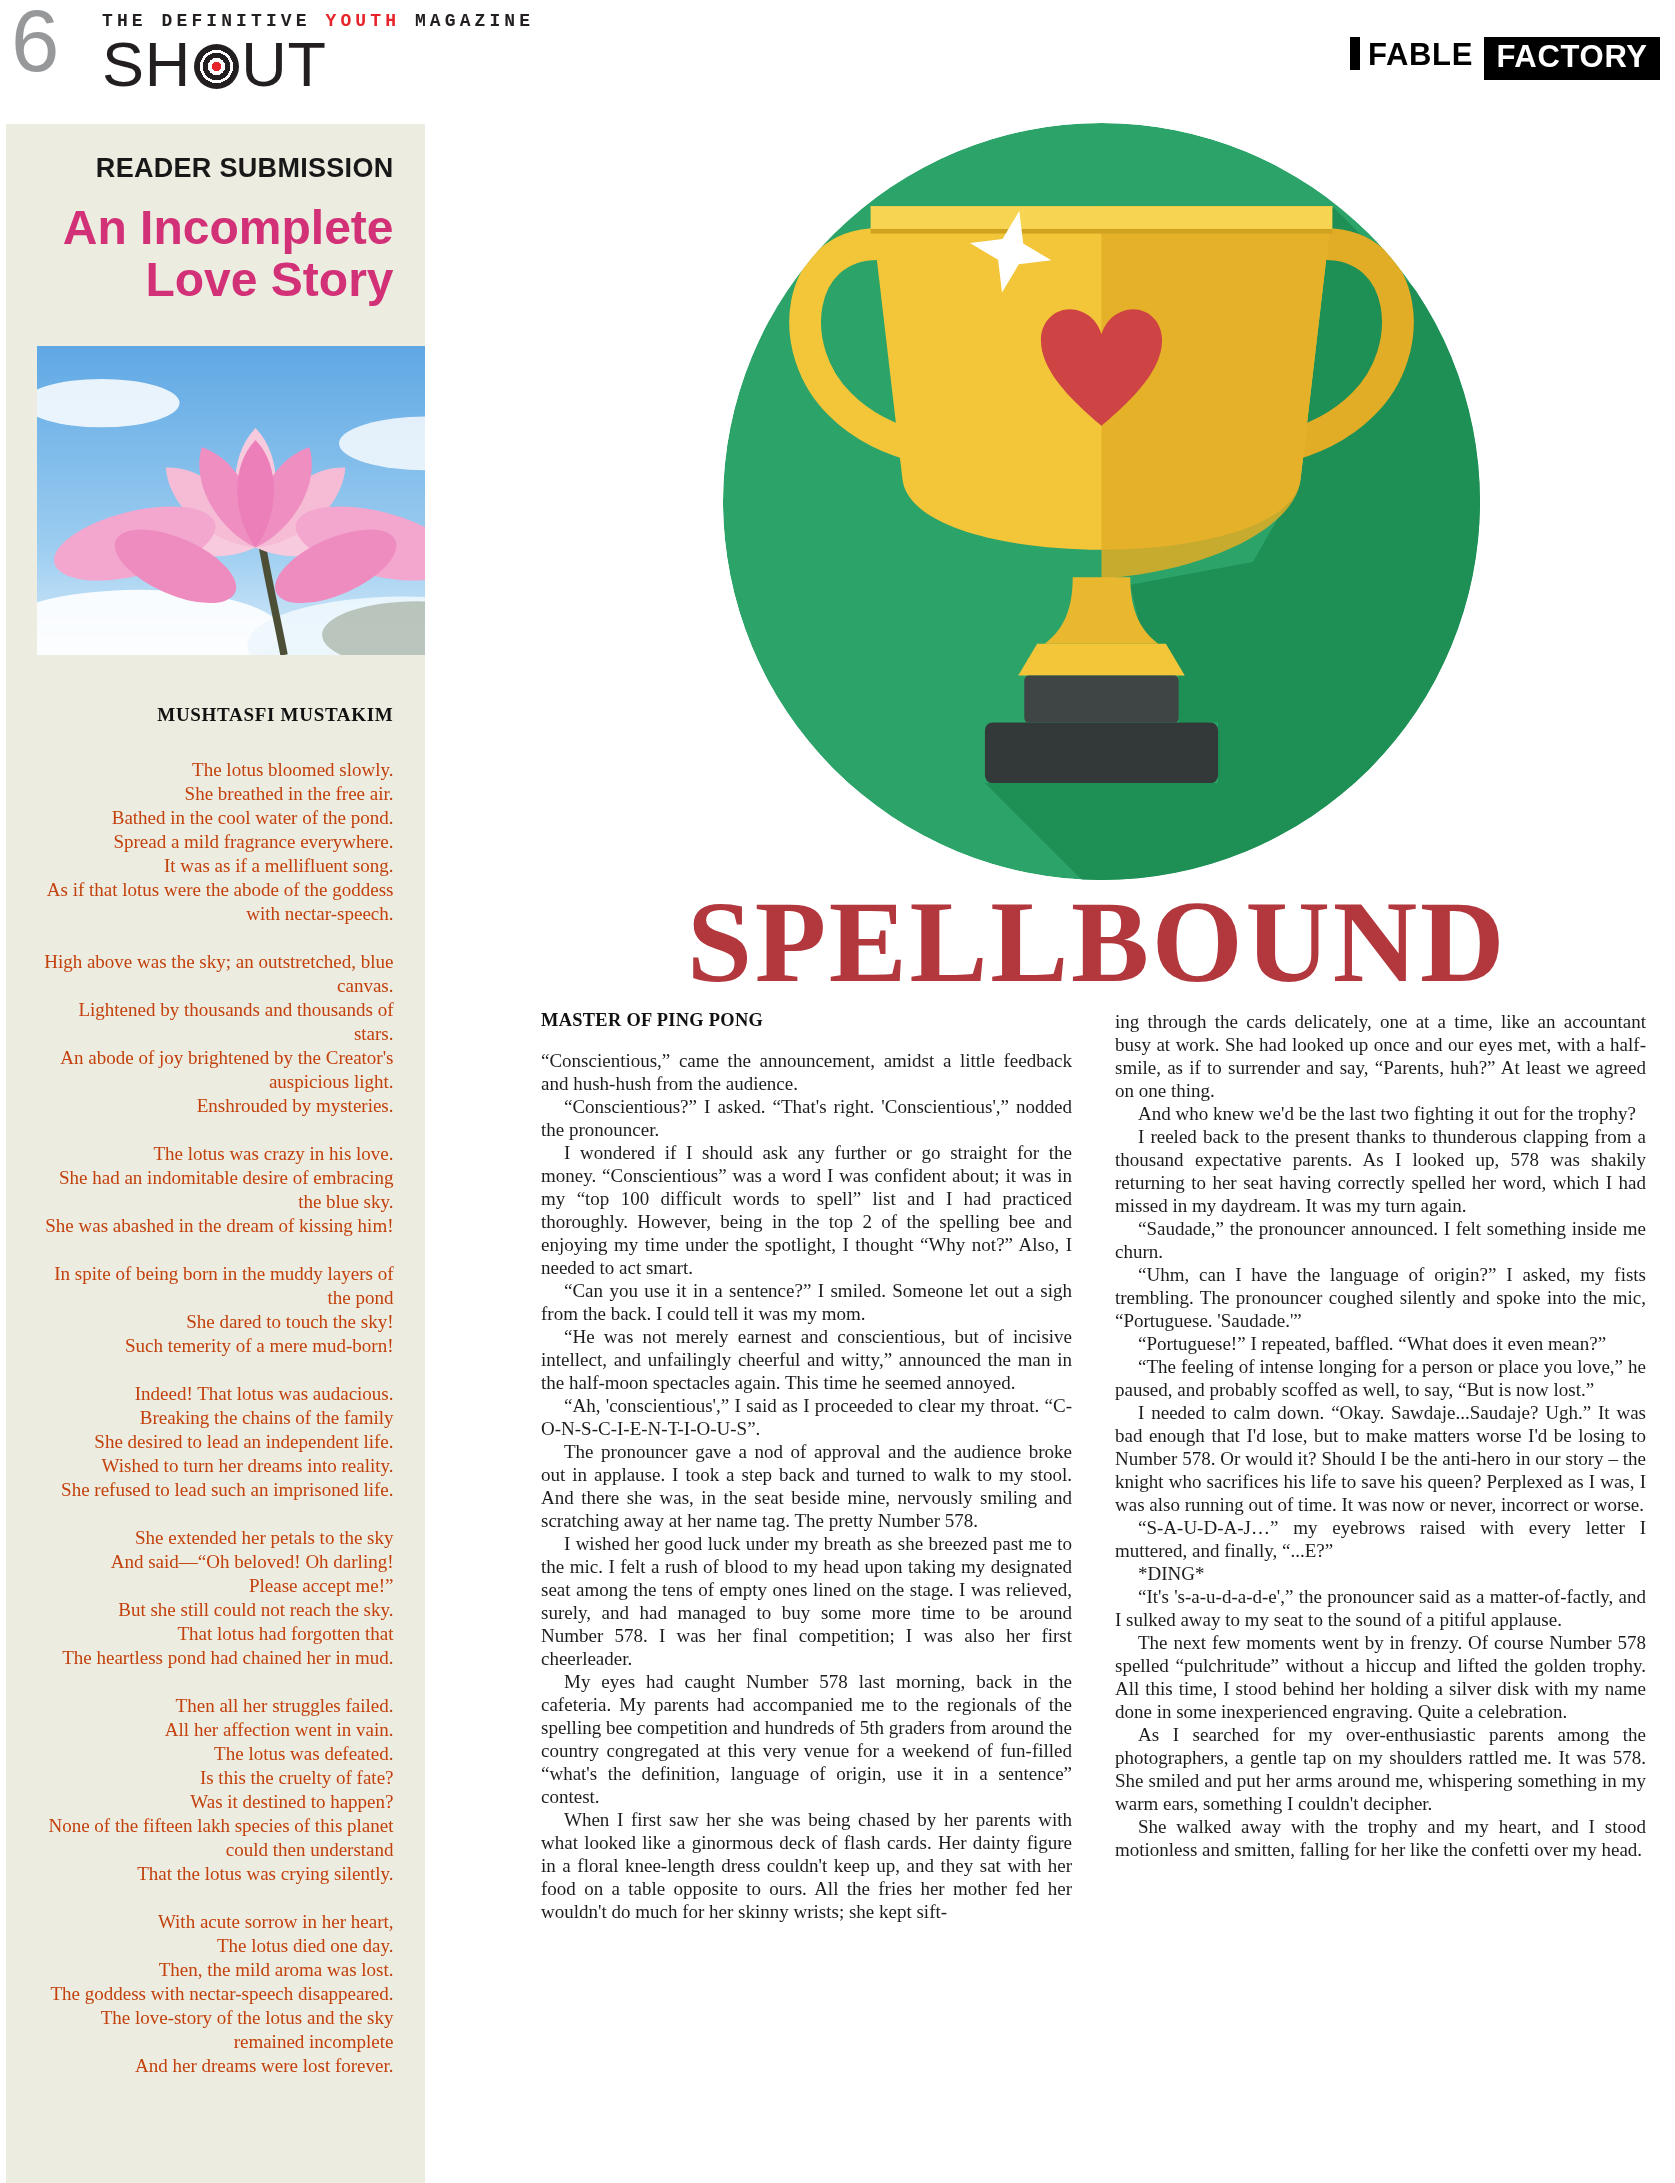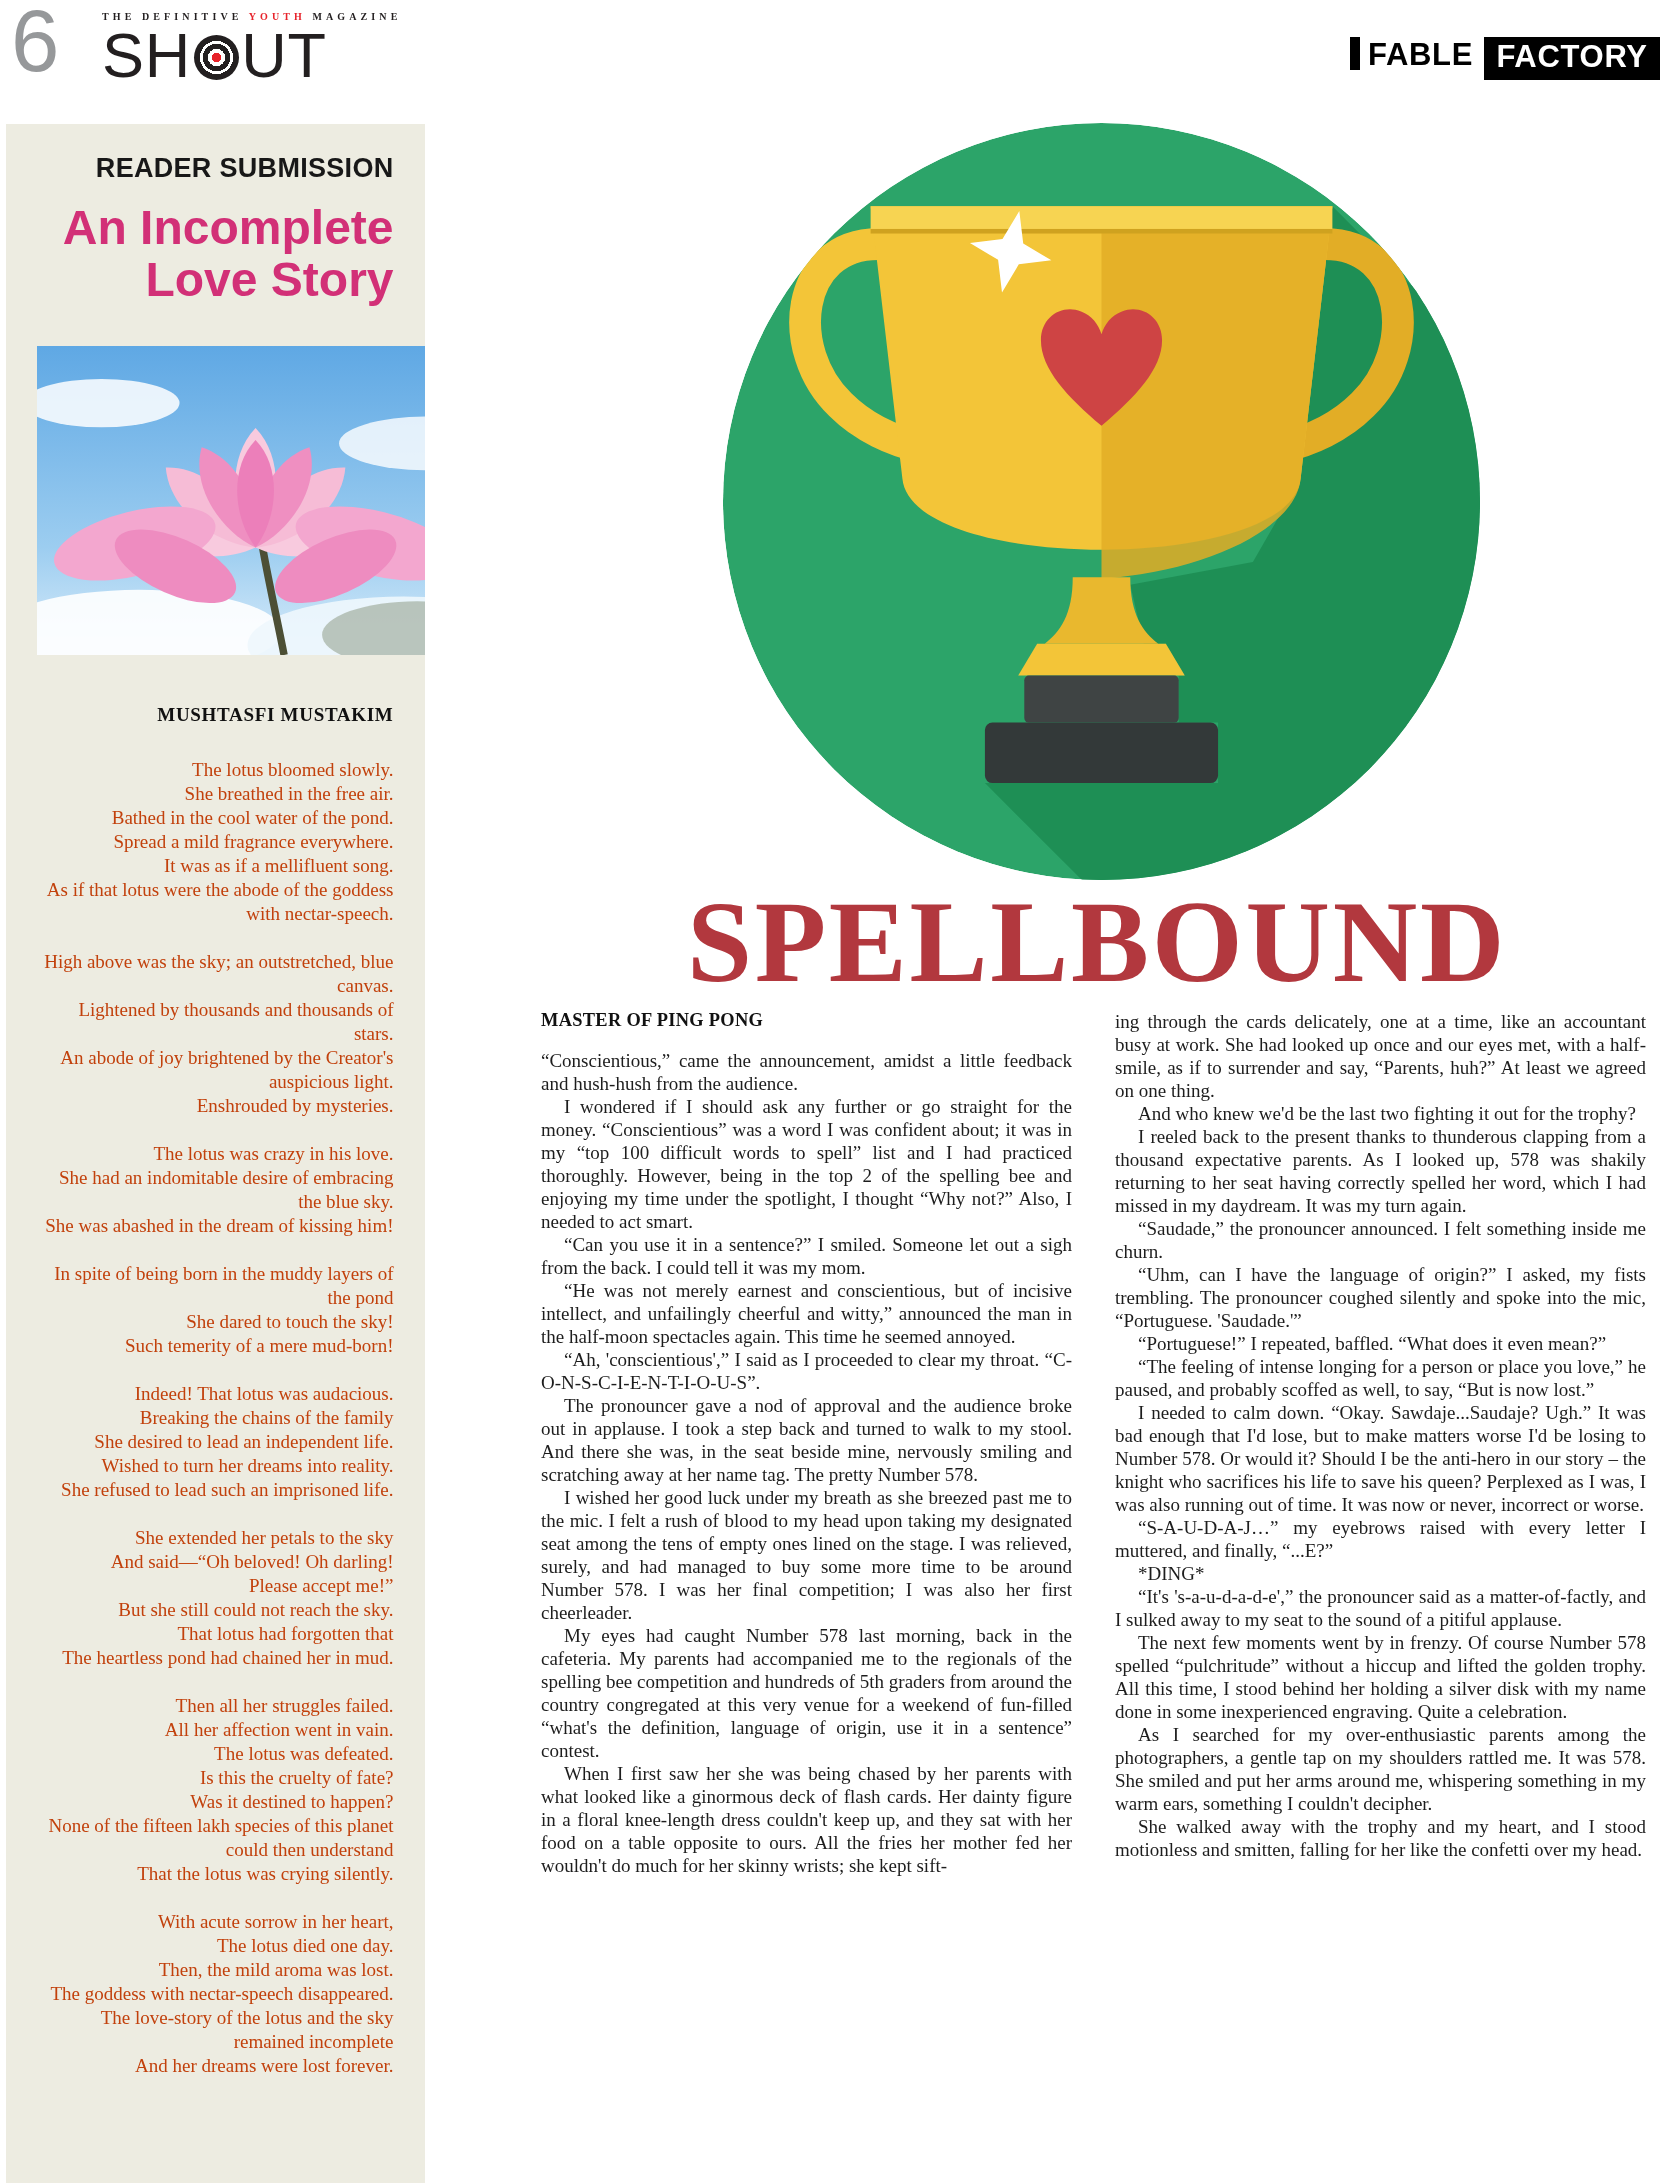--- a/index.html
+++ b/index.html
@@ -14,22 +14,22 @@
 
   
   .header { position:absolute; top:0; left:0; right:0; height:123px; background:#fff; }
   .page-number {
     position:absolute; left:11px; top:-6.8px;
     font-family:"Liberation Sans", sans-serif;
     font-size:87px; line-height:1.1; font-weight:400; color:#96989a;
   }
   .logo-block { position:absolute; left:102px; top:11px; }
   .tagline {
-    font-family:Liberation Serif, serif;
-    font-size:10px; font-weight:700; letter-spacing:4.1px; color:#231f20;
+    font-family:Liberation Mono, monospace;
+    font-size:18px; font-weight:700; letter-spacing:4.1px; color:#231f20;
     white-space:nowrap;
   }
   .tagline .red { color:#e7232b; }
   .logo-word {
     display:flex; align-items:center;
     font-family:"Liberation Sans", sans-serif;
     font-size:63px; font-weight:400; letter-spacing:0.7px; line-height:1.05; color:#231f20;
   }
   .target-o {
     display:inline-block; width:45px; height:45px; border-radius:50%;
@@ -252,20 +252,21 @@
     </g>
   </svg>
 </div>
 
 <div class="spellbound">SPELLBOUND</div>
 
 <div class="story-col" id="story-col-1">
   <div class="story-author">MASTER OF PING PONG</div>
   <div>
       <p class="story-par flush">“Conscientious,” came the announcement, amidst a little feedback and hush-hush from the audience.</p>
+      <p class="story-par">“Conscientious?” I asked. “That's right. 'Conscientious',” nodded the pronouncer.</p>
       <p class="story-par">I wondered if I should ask any further or go straight for the money. “Conscientious” was a word I was confident about; it was in my “top 100 difficult words to spell” list and I had practiced thoroughly. However, being in the top 2 of the spelling bee and enjoying my time under the spotlight, I thought “Why not?” Also, I needed to act smart.</p>
       <p class="story-par">“Can you use it in a sentence?” I smiled. Someone let out a sigh from the back. I could tell it was my mom.</p>
       <p class="story-par">“He was not merely earnest and conscientious, but of incisive intellect, and unfailingly cheerful and witty,” announced the man in the half-moon spectacles again. This time he seemed annoyed.</p>
       <p class="story-par">“Ah, 'conscientious',” I said as I proceeded to clear my throat. “C-O-N-S-C-I-E-N-T-I-O-U-S”.</p>
       <p class="story-par">The pronouncer gave a nod of approval and the audience broke out in applause. I took a step back and turned to walk to my stool. And there she was, in the seat beside mine, nervously smiling and scratching away at her name tag. The pretty Number 578.</p>
       <p class="story-par">I wished her good luck under my breath as she breezed past me to the mic. I felt a rush of blood to my head upon taking my designated seat among the tens of empty ones lined on the stage. I was relieved, surely, and had managed to buy some more time to be around Number 578. I was her final competition; I was also her first cheerleader.</p>
       <p class="story-par">My eyes had caught Number 578 last morning, back in the cafeteria. My parents had accompanied me to the regionals of the spelling bee competition and hundreds of 5th graders from around the country congregated at this very venue for a weekend of fun-filled “what's the definition, language of origin, use it in a sentence” contest.</p>
       <p class="story-par">When I first saw her she was being chased by her parents with what looked like a ginormous deck of flash cards. Her dainty figure in a floral knee-length dress couldn't keep up, and they sat with her food on a table opposite to ours. All the fries her mother fed her wouldn't do much for her skinny wrists; she kept sift-</p>
     </div>
 </div>

